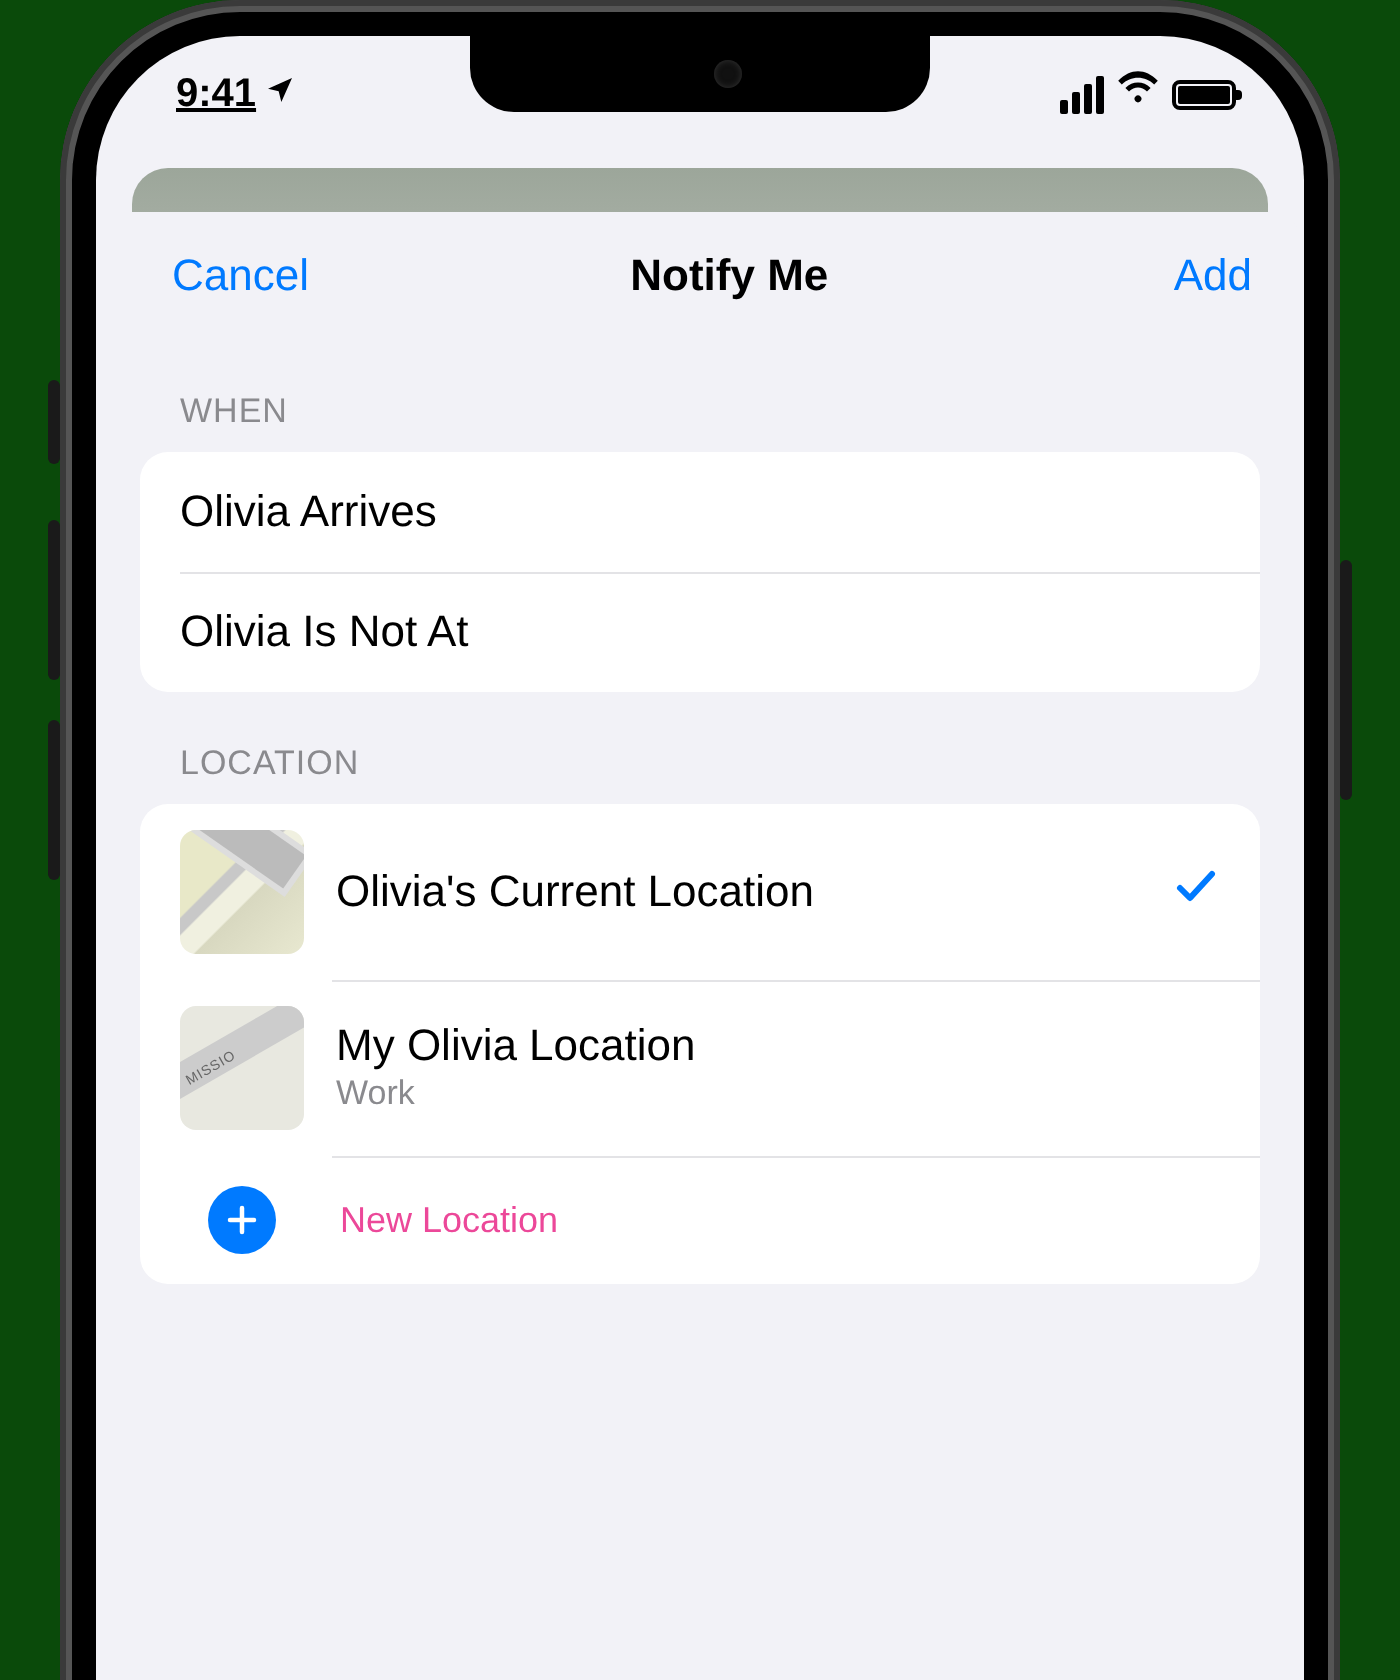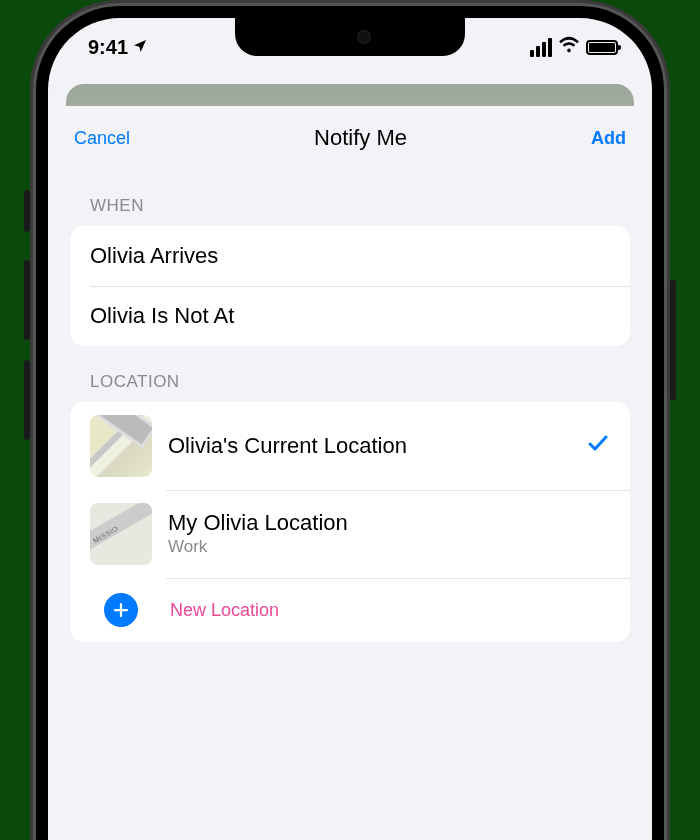--- a/index.html
+++ b/index.html
@@ -68,20 +68,21 @@
     top: 0; left: 0; right: 0;
     height: 50px;
     display: flex;
     align-items: center;
     justify-content: space-between;
     padding: 8px 34px 0 40px;
     color: #000;
     font-weight: 600;
     font-size: 20px;
     z-index: 5;
+    text-decoration: underline;
   }
   .status-left { display: flex; align-items: center; gap: 4px; }
   .status-right { display: flex; align-items: center; gap: 6px; }
   .back-card {
     position: absolute;
     top: 66px;
     left: 18px; right: 18px;
     height: 40px;
     background: linear-gradient(#9ca69a, #a8b0a6);
     border-radius: 18px 18px 0 0;
@@ -95,26 +96,27 @@
   }
   .nav {
     display: flex;
     align-items: center;
     justify-content: space-between;
     height: 64px;
     padding: 0 26px;
   }
   .nav .cancel, .nav .add {
     color: #007aff;
-    font-size: 18px;
-  }
-  .nav .add { font-weight: 700; }
+    font-size: 22px;
+    margin-left: 12px;
+  }
+  .nav .add { font-weight: 400; }
   .nav .title {
     font-size: 22px;
-    font-weight: 400;
+    font-weight: 700;
     color: #000;
   }
   .section-header {
     font-size: 17px;
     color: #8a8a8e;
     padding: 26px 42px 10px 42px;
     letter-spacing: 0.5px;
   }
   .group {
     margin: 0 22px;

